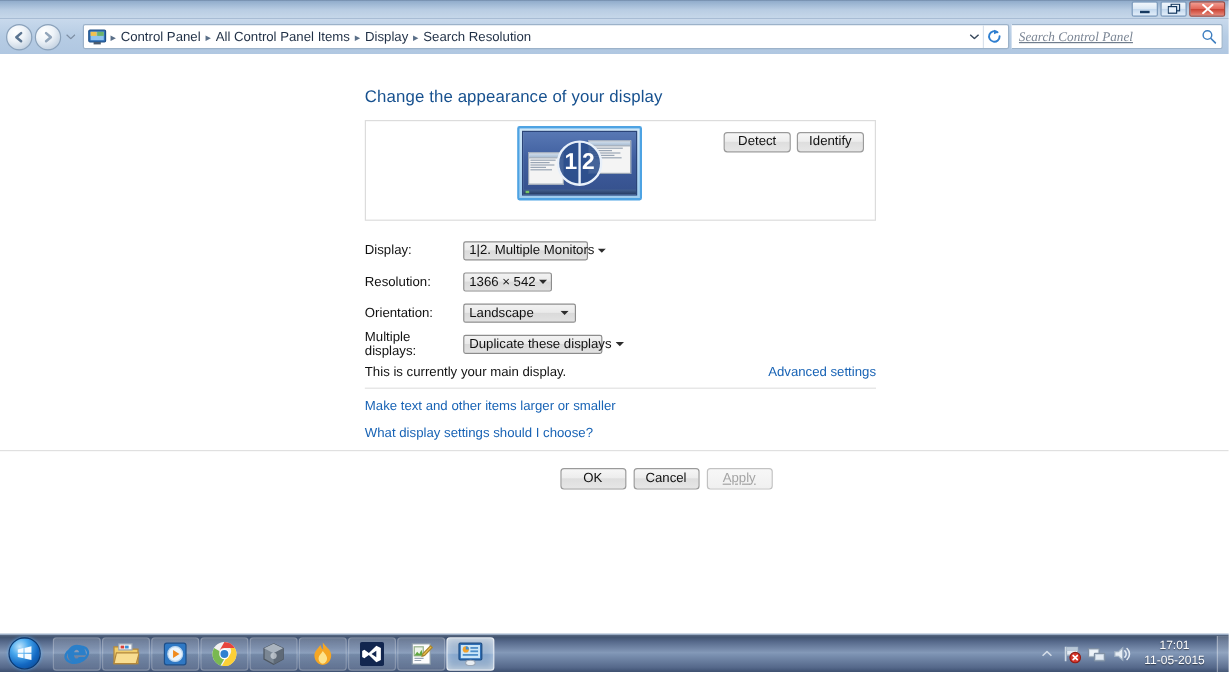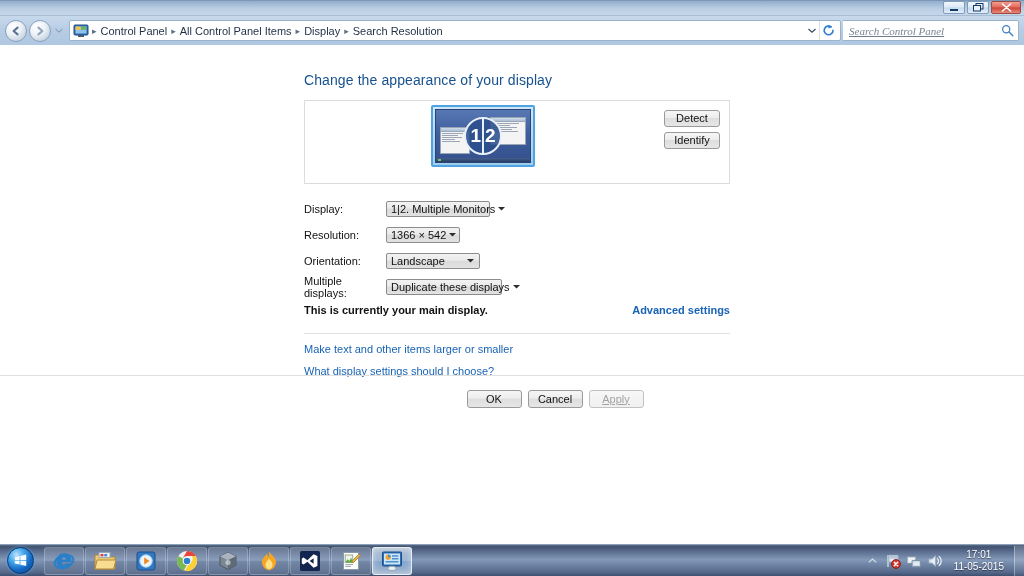--- a/index.html
+++ b/index.html
@@ -271,21 +271,21 @@
     height: 36px;
     background: #e8f0fa;
     margin: 0 1px;
   }
 
   .sidebtns {
     position: absolute;
     right: 9px;
     top: 9px;
     display: flex;
-    flex-direction: column;
+    flex-direction: row;
     gap: 5px;
   }
 
   
   .btn {
     width: 56px;
     height: 17px;
     font-size: 11px;
     font-family: "Liberation Sans", sans-serif;
     color: #111111;
@@ -347,23 +347,22 @@
   .combo-orientation{ width: 94px; }
   .combo-multiple  { width: 116px; }
 
   .mainline {
     display: flex;
     justify-content: space-between;
     align-items: center;
     margin-top: 4px;
     font-size: 11px;
     color: #111111;
-    padding-bottom: 17px;
+    padding-bottom: 7px;
     border-bottom: 1px solid #e2e2e2;
-    font-weight: bold;
   }
   .link {
     color: #1863b5;
     text-decoration: none;
     font-size: 11px;
     cursor: default;
   }
 
   .links {
     margin-top: 9px;
@@ -388,21 +387,21 @@
     width: 1024px;
     display: flex;
     justify-content: center;
     gap: 6px;
     padding-left: 86px;
   }
 
   
   #taskbar {
     position: absolute;
-    left: 0; bottom: 0;
+    left: 0; bottom: 16px;
     width: 1024px;
     height: 32px;
     background: linear-gradient(to bottom, #5c6c84 0%, #41536f 6%, #55688a 18%, #8499b8 48%, #7d93b3 52%, #55688a 88%, #3d5070 100%);
     border-top: 1px solid #8aa0bd;
     display: flex;
     align-items: center;
   }
   .startorb {
     width: 40px; height: 31px;
     display: flex; align-items: center; justify-content: center;

